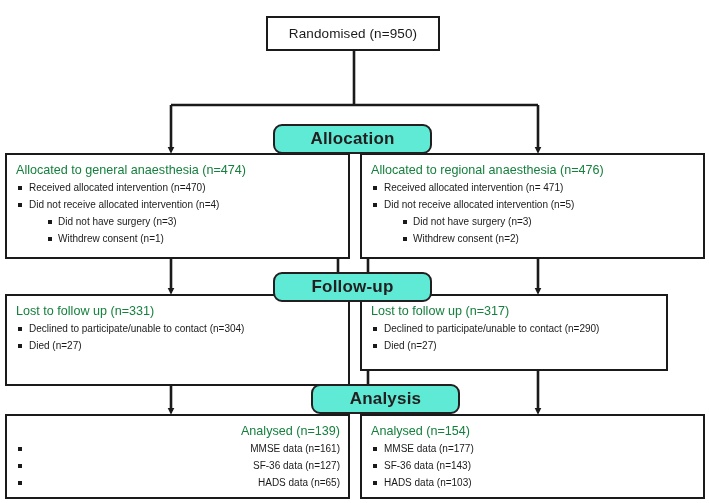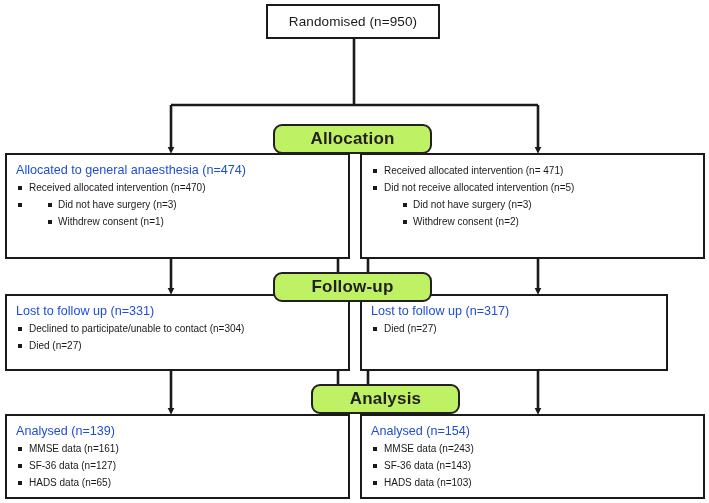--- a/index.html
+++ b/index.html
@@ -41,21 +41,21 @@
     align-items: center;
     justify-content: center;
     font-size: 13.5px;
     letter-spacing: 0.1px;
     color: #1a1a1a;
     white-space: nowrap;
   }
   .stage-banner {
     position: absolute;
     box-sizing: border-box;
-    background: #bef264;
+    background: #5eead4;
     border: 2px solid #231f20;
     border-radius: 9px;
     display: flex;
     align-items: center;
     justify-content: center;
     z-index: 5;
   }
   .stage-label {
     font-size: 17px;
     font-weight: bold;
@@ -67,21 +67,21 @@
     position: absolute;
     left: 0;
     right: 0;
     top: 0;
     padding: 7px 8px 4px 9px;
     box-sizing: border-box;
   }
   .lead-line {
     font-size: 12.6px;
     line-height: 17px;
-    color: #1d4ed8;
+    color: #15803d;
     white-space: nowrap;
   }
   ul.bullets {
     list-style: none;
     margin: 0;
     padding: 0;
   }
   ul.bullets li {
     position: relative;
     font-size: 10px;
@@ -131,51 +131,53 @@
     <line x1="171" y1="259" x2="171" y2="291" stroke="#1a1a1a" stroke-width="2.6" marker-end="url(#arrowhead)"></line>
     <line x1="538" y1="259" x2="538" y2="291" stroke="#1a1a1a" stroke-width="2.6" marker-end="url(#arrowhead)"></line>
 
     <line x1="338" y1="371" x2="338" y2="416" stroke="#1a1a1a" stroke-width="2.6"></line>
     <line x1="368" y1="371" x2="368" y2="416" stroke="#1a1a1a" stroke-width="2.6"></line>
 
     <line x1="171" y1="371" x2="171" y2="411" stroke="#1a1a1a" stroke-width="2.6" marker-end="url(#arrowhead)"></line>
     <line x1="538" y1="371" x2="538" y2="411" stroke="#1a1a1a" stroke-width="2.6" marker-end="url(#arrowhead)"></line>
   </svg>
 
-  <div class="node" style="left:266px; top:4px; width:174px; height:35px;">
+  <div class="node" style="left:266px; top:16px; width:174px; height:35px;">
     <div class="node-title" style="left:0; top:0; width:100%; height:100%;">Randomised (n=950)</div>
   </div>
 
   <div class="stage-banner" style="left:273px; top:124px; width:159px; height:30px;">
     <span class="stage-label">Allocation</span>
   </div>
 
   <div class="node" style="left:5px; top:153px; width:345px; height:106px;">
     <div class="panel-body">
       <div class="lead-line">Allocated to general anaesthesia (n=474)</div>
       <ul class="bullets">
         <li>
           <span>Received allocated intervention (n=470)</span>
         </li>
         <li>
+          <span>Did not receive allocated intervention (n=4)</span>
           <ul class="bullets">
             <li>
               <span>Did not have surgery (n=3)</span>
             </li>
             <li>
               <span>Withdrew consent (n=1)</span>
             </li>
           </ul>
         </li>
       </ul>
     </div>
   </div>
 
   <div class="node" style="left:360px; top:153px; width:345px; height:106px;">
     <div class="panel-body">
+      <div class="lead-line">Allocated to regional anaesthesia (n=476)</div>
       <ul class="bullets">
         <li>
           <span>Received allocated intervention (n= 471)</span>
         </li>
         <li>
           <span>Did not receive allocated intervention (n=5)</span>
           <ul class="bullets">
             <li>
               <span>Did not have surgery (n=3)</span>
             </li>
@@ -185,50 +187,53 @@
           </ul>
         </li>
       </ul>
     </div>
   </div>
 
   <div class="stage-banner" style="left:273px; top:272px; width:159px; height:30px;">
     <span class="stage-label">Follow-up</span>
   </div>
 
-  <div class="node" style="left:5px; top:294px; width:345px; height:77px;">
+  <div class="node" style="left:5px; top:294px; width:345px; height:92px;">
     <div class="panel-body">
       <div class="lead-line">Lost to follow up (n=331)</div>
       <ul class="bullets">
         <li>
           <span>Declined to participate/unable to contact (n=304)</span>
         </li>
         <li>
           <span>Died (n=27)</span>
         </li>
       </ul>
     </div>
   </div>
 
   <div class="node" style="left:360px; top:294px; width:308px; height:77px;">
     <div class="panel-body">
       <div class="lead-line">Lost to follow up (n=317)</div>
       <ul class="bullets">
+        <li>
+          <span>Declined to participate/unable to contact (n=290)</span>
+        </li>
         <li>
           <span>Died (n=27)</span>
         </li>
       </ul>
     </div>
   </div>
 
   <div class="stage-banner" style="left:283px; top:384px; width:149px; height:30px;margin-left:28px;">
     <span class="stage-label">Analysis</span>
   </div>
 
-  <div class="node" style="left:5px; top:414px; width:345px; height:85px;">
+  <div class="node" style="left:5px; top:414px; width:345px; height:85px;text-align:right;">
     <div class="panel-body">
       <div class="lead-line">Analysed (n=139)</div>
       <ul class="bullets">
         <li>
           <span>MMSE data (n=161)</span>
         </li>
         <li>
           <span>SF-36 data (n=127)</span>
         </li>
         <li>
@@ -236,21 +241,21 @@
         </li>
       </ul>
     </div>
   </div>
 
   <div class="node" style="left:360px; top:414px; width:345px; height:85px;">
     <div class="panel-body">
       <div class="lead-line">Analysed (n=154)</div>
       <ul class="bullets">
         <li>
-          <span>MMSE data (n=243)</span>
+          <span>MMSE data (n=177)</span>
         </li>
         <li>
           <span>SF-36 data (n=143)</span>
         </li>
         <li>
           <span>HADS data (n=103)</span>
         </li>
       </ul>
     </div>
   </div>

